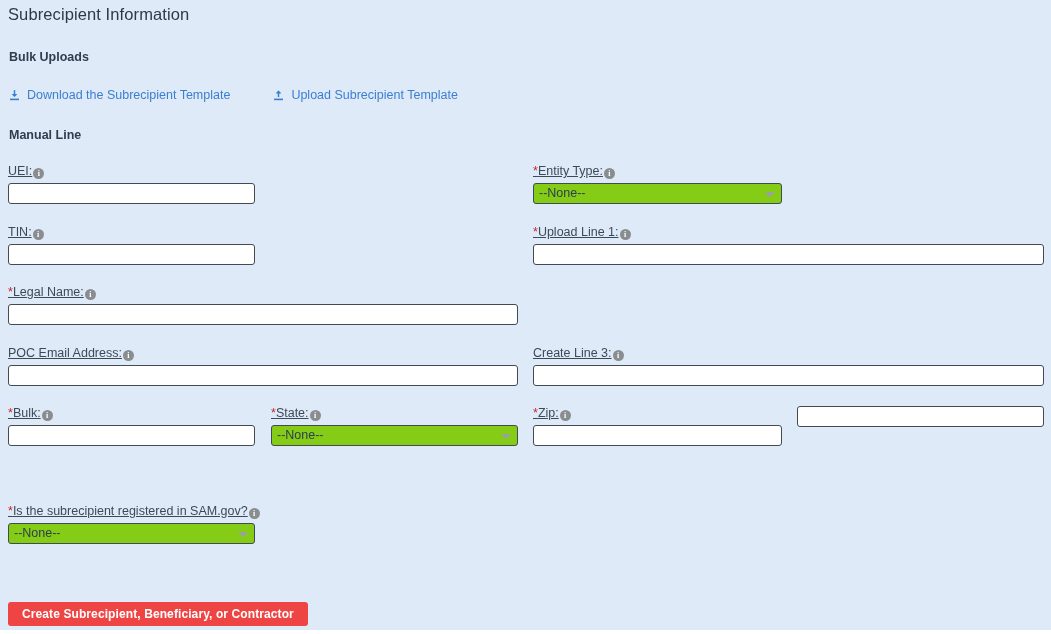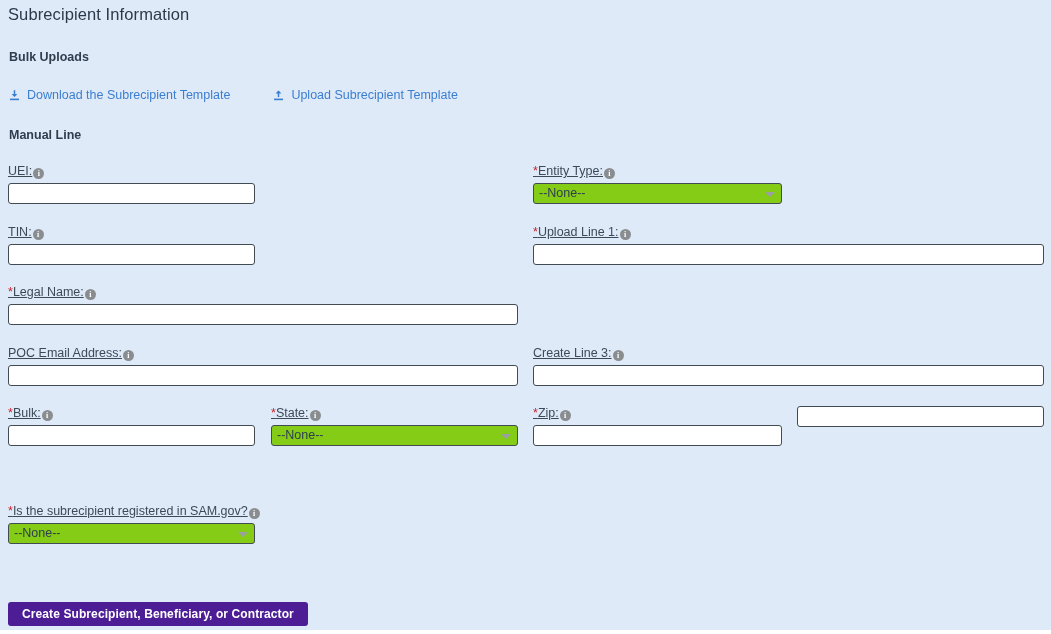--- a/index.html
+++ b/index.html
@@ -137,21 +137,21 @@
     border-left: 5px solid transparent;
     border-right: 5px solid transparent;
     border-top: 5px solid #9a9fa5;
     pointer-events: none;
   }
   .submit-btn {
     position: absolute;
     left: 8px;
     top: 602px;
     height: 24px;
-    background: #4c1d95;
+    background: #ef4444;
     color: #ffffff;
     border: none;
     border-radius: 3px;
     font-family: "Liberation Sans", sans-serif;
     font-size: 12px;
     font-weight: bold;
     padding: 0 14px;
     cursor: pointer;
     letter-spacing: 0.1px;
     white-space: nowrap;

